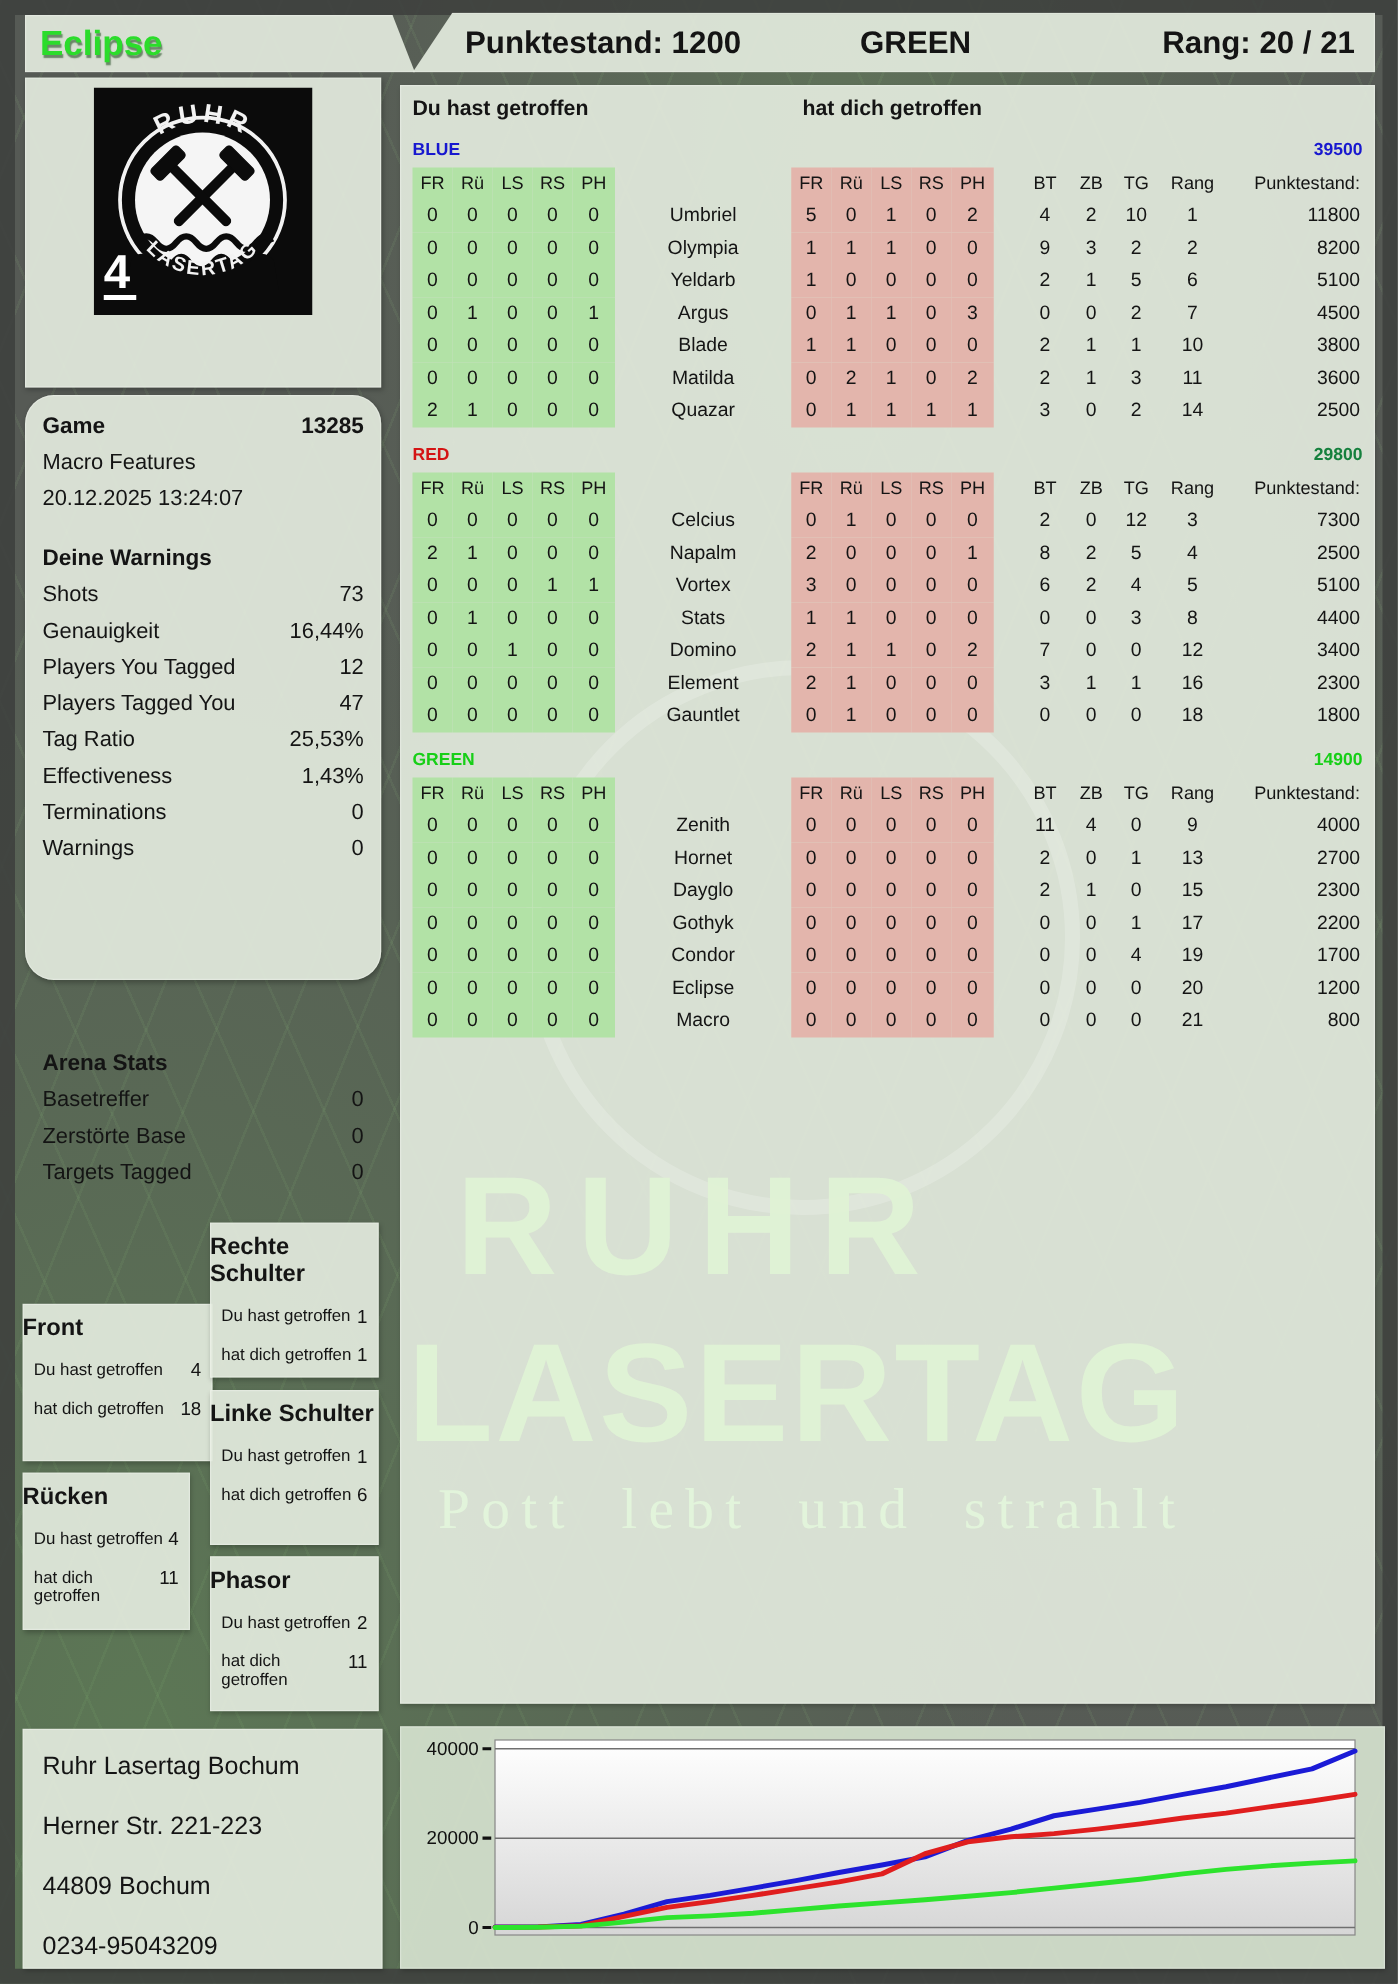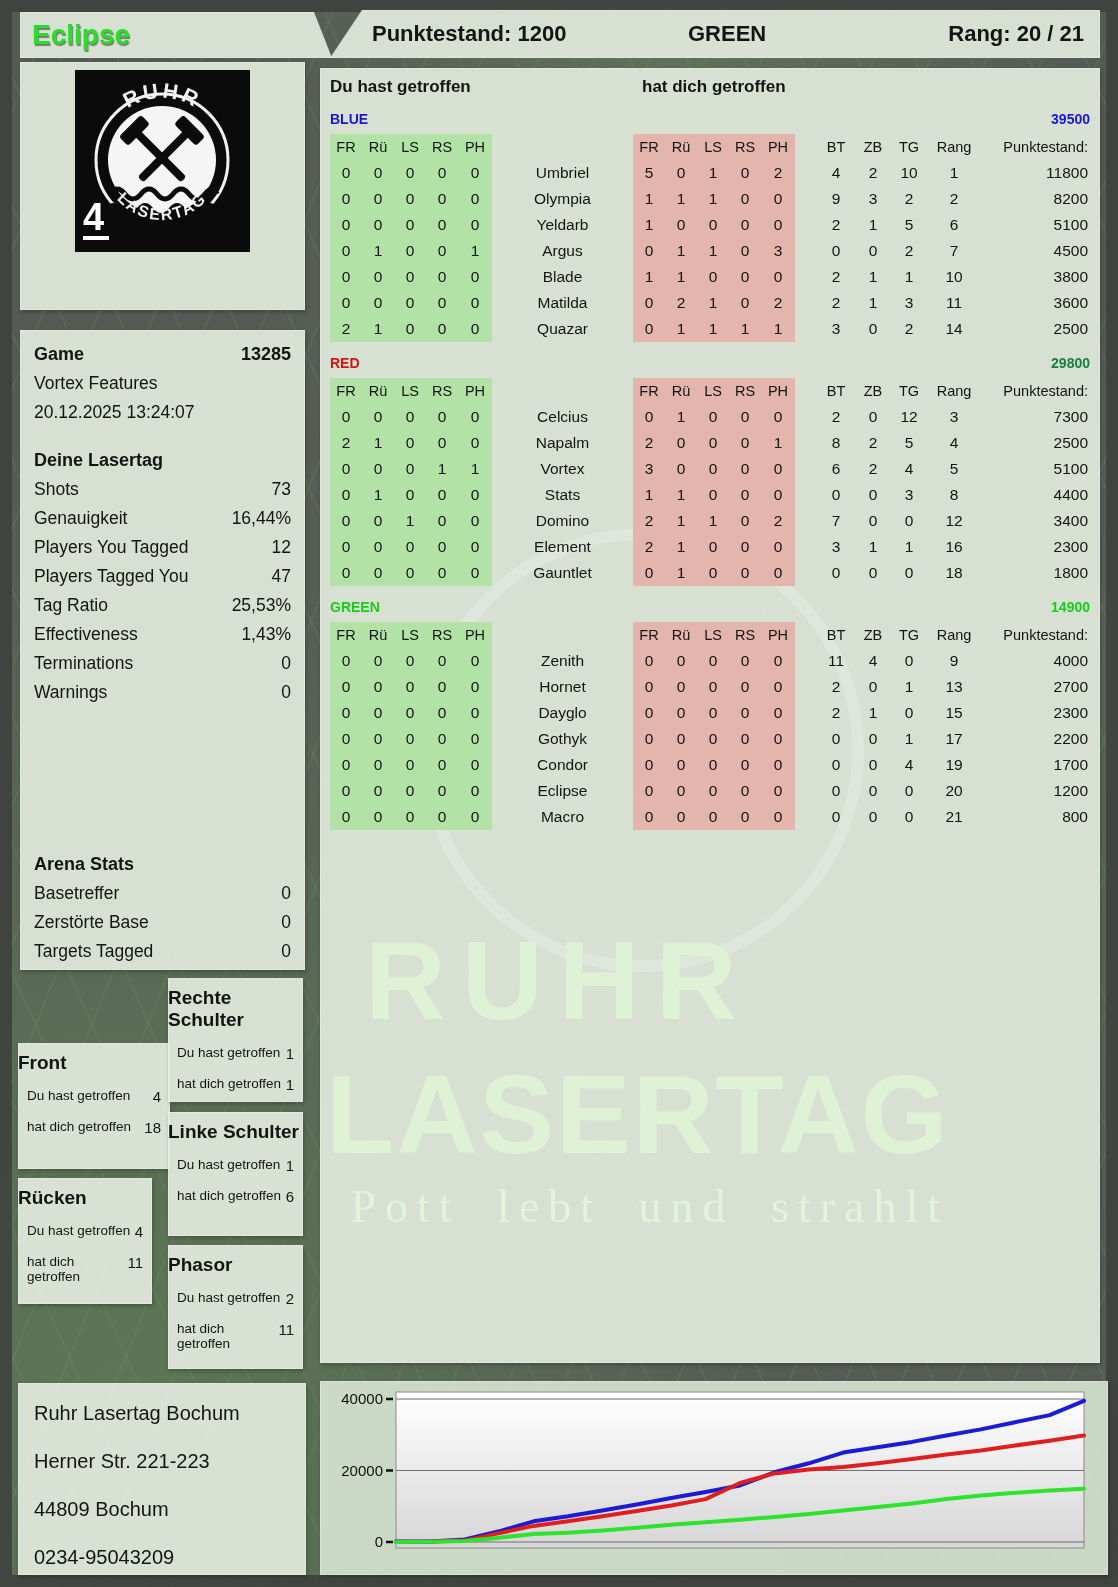--- a/index.html
+++ b/index.html
@@ -15,28 +15,28 @@
         box-shadow:inset 0 0 0 12px rgba(62,64,62,.88);}
   .panel{position:absolute;background:rgba(226,233,221,.93);
          box-shadow:inset 0 0 0 1px rgba(255,255,255,.28), 1px 2px 4px rgba(0,0,0,.25);}
   
   .hd-left{left:20px;top:12px;width:312px;height:46px;
            clip-path:polygon(0 0,294px 0,312px 100%,0 100%);display:flex;align-items:center;}
   .hd-left .t{font-size:28px;font-weight:bold;color:#2bdc2b;margin-left:12px;
               text-shadow:1px 2px 1px rgba(15,60,15,.55);}
   .hd-right{left:330px;top:10px;width:770px;height:48px;
             clip-path:polygon(32px 0,100% 0,100% 100%,0 100%);
-            display:flex;align-items:center;font-size:22px;font-weight:bold;}
+            display:flex;align-items:center;font-size:25px;font-weight:bold;}
   .hd-right .score{margin-left:42px;}
   .hd-right .team{position:absolute;left:358px;}
   .hd-right .rang{position:absolute;right:16px;}
   
   .logo-panel{left:20px;top:62px;width:285px;height:248px;}
   .logo-box{position:absolute;left:55px;top:8px;width:175px;height:182px;}
-  .game-panel{left:20px;top:330px;width:285px;height:640px;font-size:17.5px;}
+  .game-panel{left:20px;top:316px;width:285px;height:468px;font-size:17.5px;border-radius:23px;}
   .game-panel .inner{padding:10px 14px;}
   .krow{display:flex;justify-content:space-between;line-height:29px;}
   .krow.b{font-weight:bold;font-size:18px;}
   .sect-title{font-weight:bold;font-size:18px;line-height:30px;}
   .gap18{height:18px;} .gap150{height:142px;}
   
   .bp{position:absolute;font-size:13.5px;}
   .bp .bpt{font-weight:bold;font-size:19px;margin-top:9px;}
   .bp .bpr{display:flex;justify-content:space-between;padding:0 9px;margin-top:14px;}
   .bp .bpr span:last-child{font-size:15px;}
@@ -118,24 +118,24 @@
       </svg>
     </div>
   </div>
 
   <div class="panel game-panel">
     <div class="inner">
       <div class="krow b">
         <span>Game</span>
         <span>13285</span>
       </div>
-      <div class="krow">Vortex Features</div>
+      <div class="krow">Macro Features</div>
       <div class="krow">20.12.2025 13:24:07</div>
       <div class="gap18"></div>
-      <div class="sect-title">Deine Lasertag</div>
+      <div class="sect-title">Deine Warnings</div>
       <div class="krow">
           <span>Shots</span>
           <span>73</span>
         </div>
       <div class="krow">
           <span>Genauigkeit</span>
           <span>16,44%</span>
         </div>
       <div class="krow">
           <span>Players You Tagged</span>

